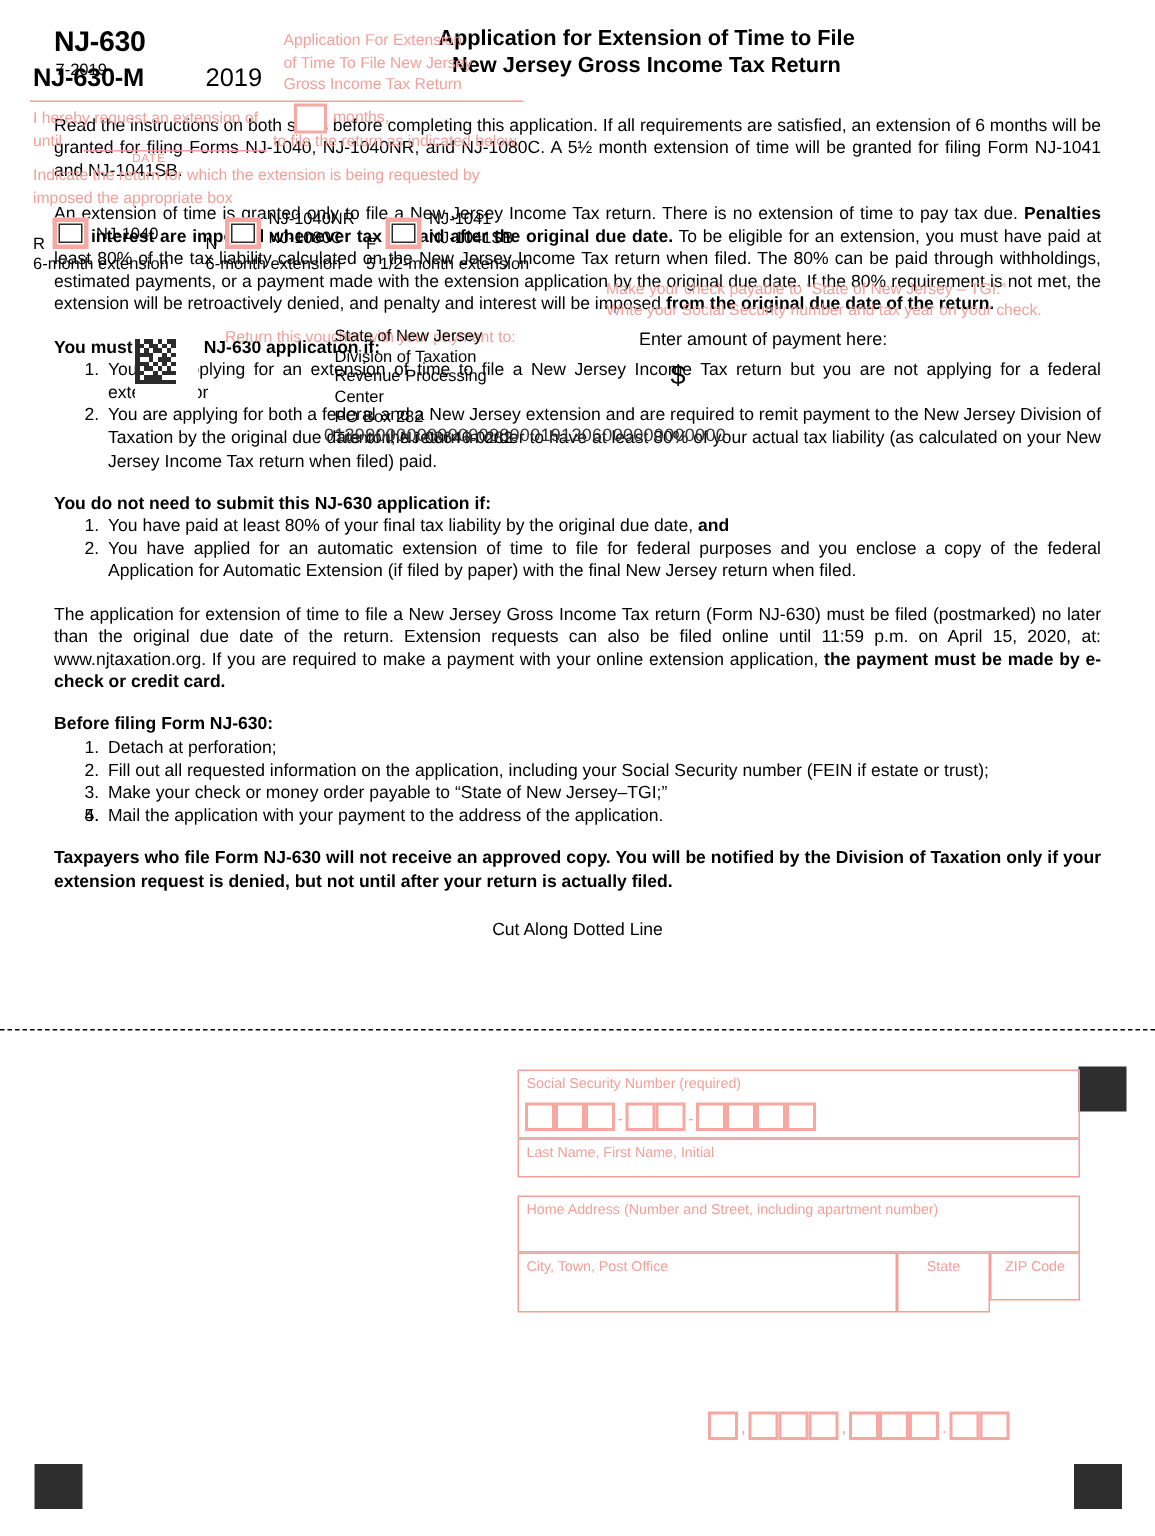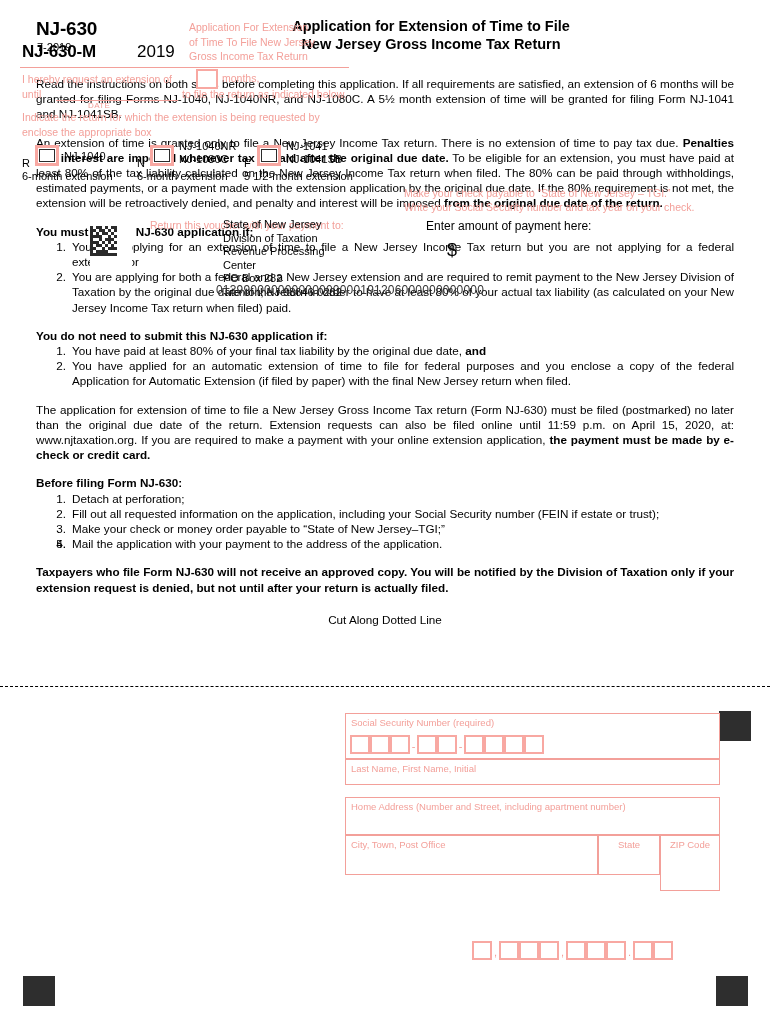--- a/index.html
+++ b/index.html
@@ -470,21 +470,21 @@
     <div class="v-monthbox"></div>
     <div style="position:absolute;left:202px;top:54px;font-size:10.5px;color:#f3a09a;">months,</div>
 
     <div class="v-until">until</div>
     <div class="v-dateline"></div>
     <div class="v-dateword">DATE</div>
     <div class="v-filereturn">to file the return as indicated below.</div>
 
     <div class="v-indicate">
       <div>Indicate the return for which the extension is being requested by</div>
-      <div>enclose the appropriate box</div>
+      <div>imposed the appropriate box</div>
     </div>
 
     <div class="v-checks">
 
       <div class="chk-group" style="left:0px;">
         <div class="chk-letter">R</div>
         <div class="chk-box"></div>
         <div class="chk-names one">NJ-1040</div>
         <div class="chk-ext">6-month extension</div>
       </div>
@@ -611,21 +611,21 @@
   <div class="vbox" style="left:345px; top:797px; width:375px; height:38px;">
     <div class="vbox-label">Home Address (Number and Street, including apartment number)</div>
   </div>
 
   <div class="vbox" style="left:345px; top:835px; width:253px; height:40px;">
     <div class="vbox-label">City, Town, Post Office</div>
   </div>
   <div class="vbox" style="left:598px; top:835px; width:62px; height:40px;">
     <div class="vbox-label center">State</div>
   </div>
-  <div class="vbox" style="left:660px; top:835px; width:60px; height:56px;">
+  <div class="vbox" style="left:660px; top:835px; width:60px; height:32px;">
     <div class="vbox-label center">ZIP Code</div>
   </div>
 
   <div class="v-payto">
     <div>Make your check payable to “State of New Jersey – TGI.”</div>
     <div>Write your Social Security number and tax year on your check.</div>
   </div>
 
   <div class="v-enteramt">Enter amount of payment here:</div>
   <div class="v-dollar">$</div>

